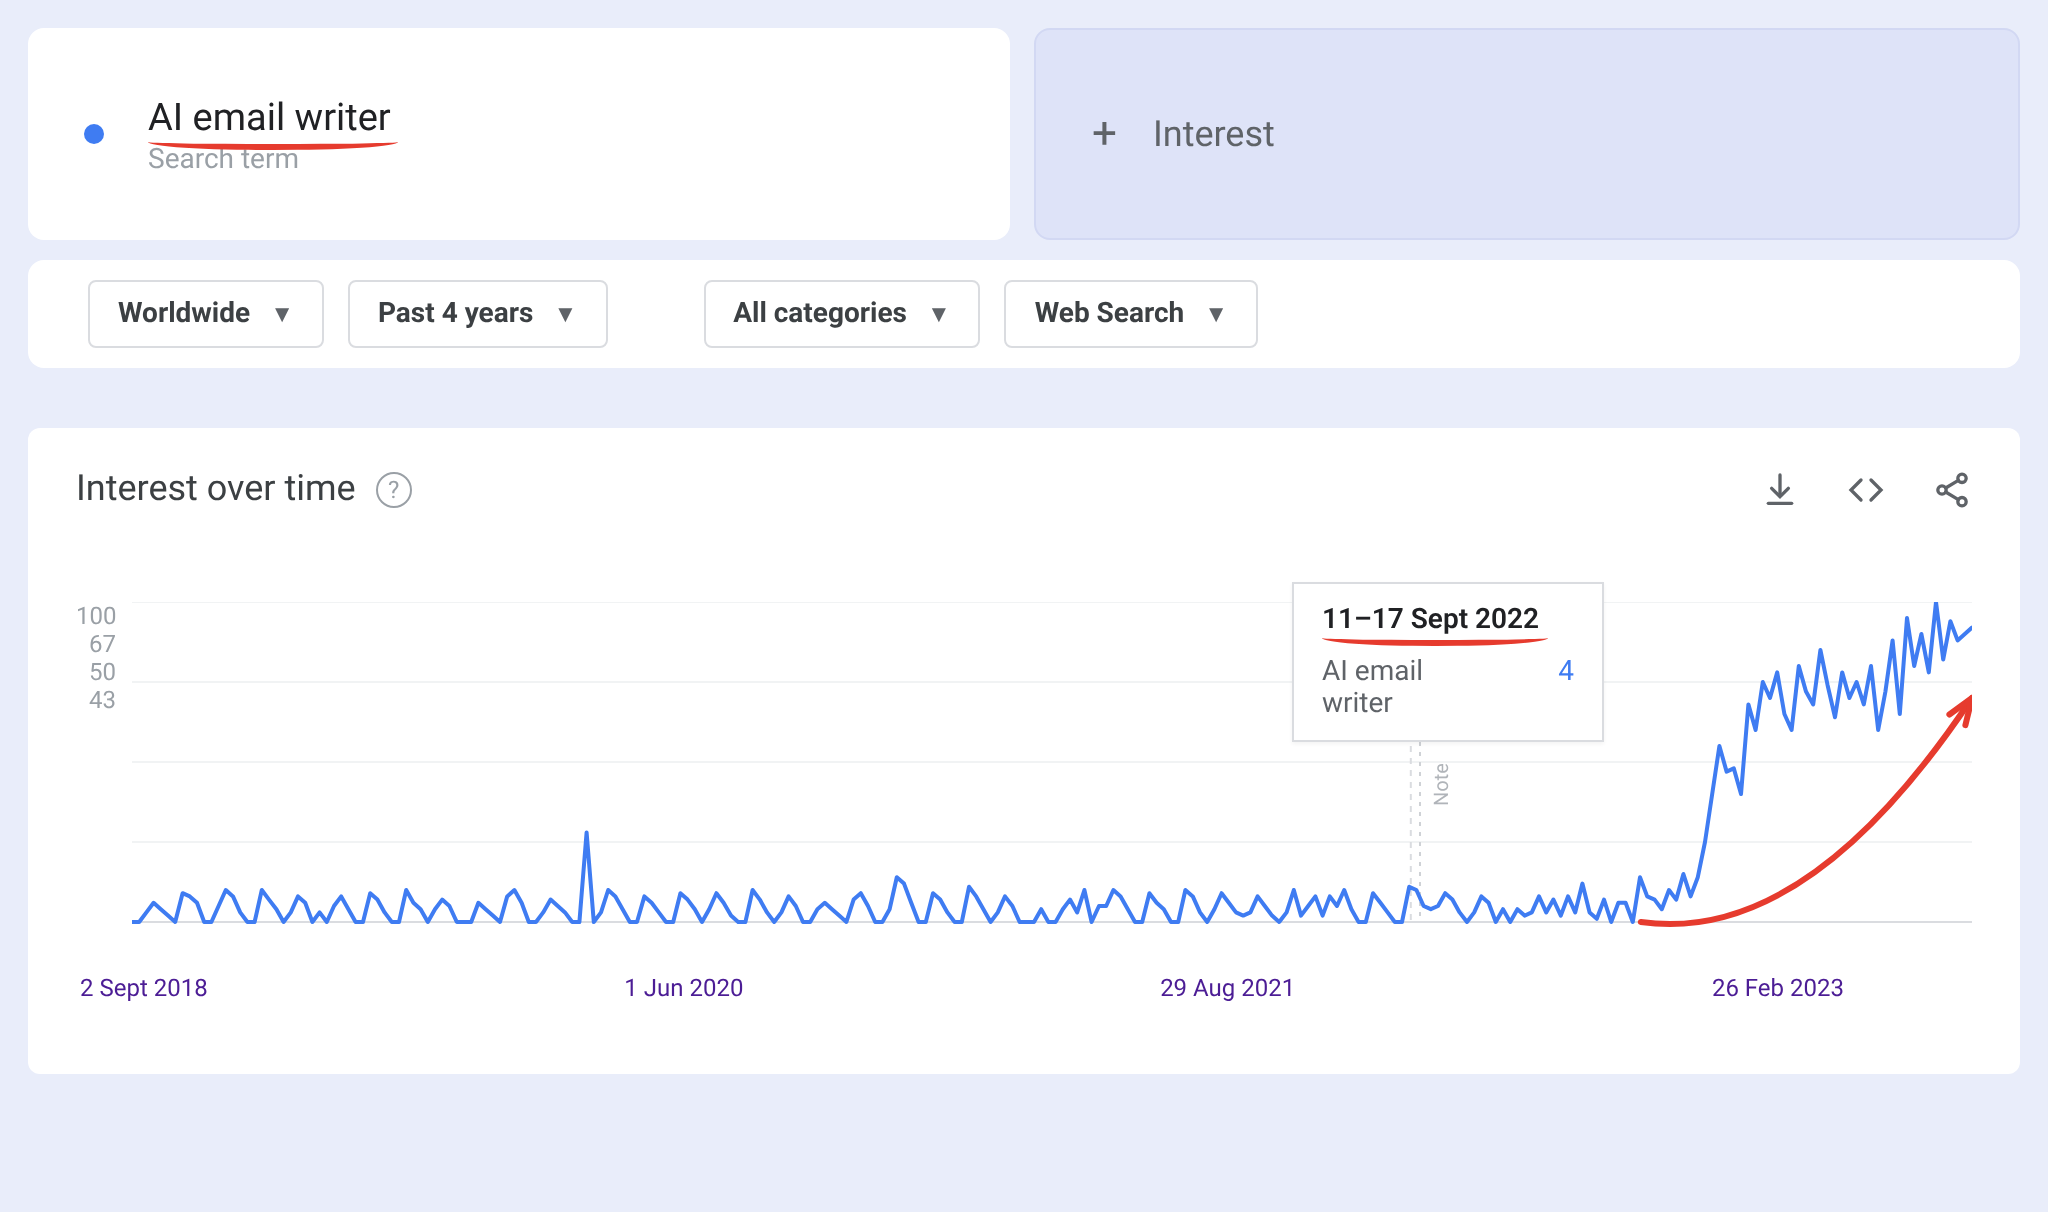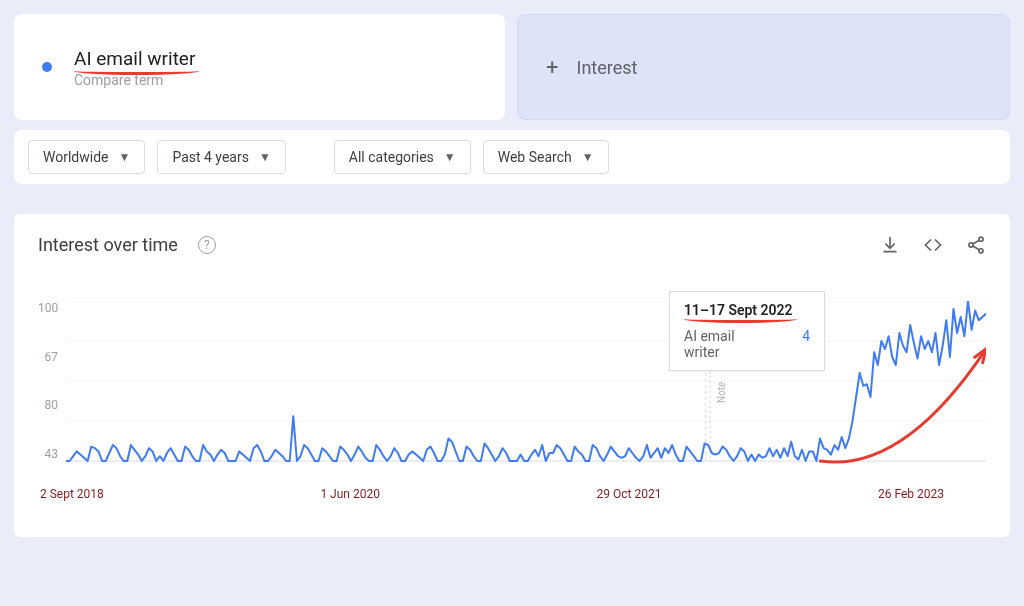--- a/index.html
+++ b/index.html
@@ -56,23 +56,24 @@
   .compare-card .plus {
     font-size: 22px;
     margin-right: 18px;
     color: #5f6368;
   }
   
   .filters-card {
     margin-top: 10px;
     background: #fff;
     border-radius: 8px;
-    padding: 10px 14px;
+    padding: 10px 30px;
     display: flex;
     gap: 12px;
+    font-weight: bold;
   }
   .chip {
     border: 1px solid #dadce0;
     border-radius: 4px;
     padding: 8px 14px;
     font-size: 14px;
     color: #3c4043;
     display: inline-flex;
     align-items: center;
     gap: 10px;
@@ -92,21 +93,21 @@
     position: relative;
   }
   .chart-header {
     display: flex;
     align-items: center;
     justify-content: space-between;
   }
   .chart-title-wrap {
     display: flex;
     align-items: center;
-    gap: 20px;
+    gap: 10px;
     font-size: 18px;
     color: #3c4043;
   }
   .help-circle {
     width: 18px; height: 18px; border-radius: 50%;
     border: 1.5px solid #9aa0a6;
     display: inline-flex; align-items: center; justify-content: center;
     font-size: 12px; color: #9aa0a6;
     cursor: pointer;
   }
@@ -116,38 +117,37 @@
   }
   .chart-actions span { cursor: pointer; }
   .plot-wrap {
     position: relative;
     margin-top: 46px;
     display: flex;
   }
   .y-axis {
     display: flex;
     flex-direction: column;
-    justify-content: space-between;
     height: 160px;
     font-size: 12px;
     color: #9aa0a6;
     text-align: right;
     padding-right: 8px;
     width: 28px;
   }
   .plot {
     position: relative;
     flex: 1;
     height: 180px;
   }
   .x-axis {
     display: flex;
     justify-content: space-between;
     font-size: 12px;
-    color: #7f1d1d;
+    color: #4c1d95;
     margin-top: 6px;
     margin-left: 28px;
   }
   .x-axis span { flex: 0 0 auto; }
   
   .tooltip {
     position: absolute;
     border: 1px solid #dadce0;
     background: #fff;
     padding: 10px 14px;
@@ -190,21 +190,21 @@
 <body>
 
 <div class="top-row">
   <div class="term-card card">
     <span class="dot"></span>
     <div class="term-text">
       <div class="title">
         <span>AI email writer</span>
         <span class="red-underline"></span>
       </div>
-      <div class="sub">Compare term</div>
+      <div class="sub">Search term</div>
     </div>
   </div>
   <div class="compare-card">
     <span class="plus">+</span>
     <span>Interest</span>
   </div>
 </div>
 
 <div class="filters-card card">
   <div class="chip">
@@ -254,49 +254,49 @@
             <path d="M8.2 13.2L15.8 17.8"></path>
           </svg>
       </span>
     </div>
   </div>
 
   <div class="plot-wrap">
     <div class="y-axis">
       <span>100</span>
       <span>67</span>
-      <span>80</span>
+      <span>50</span>
       <span>43</span>
     </div>
     <div class="plot" id="plot">
         <svg width="920" height="180" viewBox="0 0 920 180">
           <line x1="0" y1="120.0" x2="920" y2="120.0" stroke="#f1f3f4" stroke-width="1"></line>
           <line x1="0" y1="80.0" x2="920" y2="80.0" stroke="#f1f3f4" stroke-width="1"></line>
           <line x1="0" y1="40.0" x2="920" y2="40.0" stroke="#f1f3f4" stroke-width="1"></line>
           <line x1="0" y1="0.0" x2="920" y2="0.0" stroke="#f1f3f4" stroke-width="1"></line>
           <line x1="0" y1="160" x2="920" y2="160" stroke="#dadce0" stroke-width="1"></line>
           <line x1="644" y1="60" x2="644" y2="160" stroke="#cfd2d6" stroke-width="1" stroke-dasharray="2,3"></line>
           <line x1="639.4" y1="0" x2="639.4" y2="160" stroke="#dadce0" stroke-width="1" stroke-dasharray="3,3"></line>
           <path d="M0.0 160.0 L3.6 160.0 L7.2 155.2 L10.8 150.4 L14.4 153.6 L18.0 156.8 L21.6 160.0 L25.3 145.6 L28.9 147.2 L32.5 150.4 L36.1 160.0 L39.7 160.0 L43.3 152.0 L46.9 144.0 L50.5 147.2 L54.1 155.2 L57.7 160.0 L61.3 160.0 L64.9 144.0 L68.5 148.8 L72.2 153.6 L75.8 160.0 L79.4 155.2 L83.0 147.2 L86.6 150.4 L90.2 160.0 L93.8 155.2 L97.4 160.0 L101.0 152.0 L104.6 147.2 L108.2 153.6 L111.8 160.0 L115.5 160.0 L119.1 145.6 L122.7 148.8 L126.3 155.2 L129.9 160.0 L133.5 160.0 L137.1 144.0 L140.7 150.4 L144.3 153.6 L147.9 160.0 L151.5 153.6 L155.1 148.8 L158.7 152.0 L162.4 160.0 L166.0 160.0 L169.6 160.0 L173.2 150.4 L176.8 153.6 L180.4 156.8 L184.0 160.0 L187.6 147.2 L191.2 144.0 L194.8 150.4 L198.4 160.0 L202.0 160.0 L205.6 155.2 L209.3 148.8 L212.9 152.0 L216.5 155.2 L220.1 160.0 L223.7 160.0 L227.3 115.2 L230.9 160.0 L234.5 155.2 L238.1 144.0 L241.7 147.2 L245.3 153.6 L248.9 160.0 L252.5 160.0 L256.2 147.2 L259.8 150.4 L263.4 155.2 L267.0 160.0 L270.6 160.0 L274.2 145.6 L277.8 148.8 L281.4 153.6 L285.0 160.0 L288.6 153.6 L292.2 145.6 L295.8 150.4 L299.5 156.8 L303.1 160.0 L306.7 160.0 L310.3 144.0 L313.9 148.8 L317.5 155.2 L321.1 160.0 L324.7 155.2 L328.3 147.2 L331.9 152.0 L335.5 160.0 L339.1 160.0 L342.7 153.6 L346.4 150.4 L350.0 153.6 L353.6 156.8 L357.2 160.0 L360.8 148.8 L364.4 145.6 L368.0 152.0 L371.6 160.0 L375.2 160.0 L378.8 153.6 L382.4 137.6 L386.0 140.8 L389.6 150.4 L393.3 160.0 L396.9 160.0 L400.5 145.6 L404.1 148.8 L407.7 155.2 L411.3 160.0 L414.9 160.0 L418.5 142.4 L422.1 147.2 L425.7 153.6 L429.3 160.0 L432.9 155.2 L436.5 147.2 L440.2 152.0 L443.8 160.0 L447.4 160.0 L451.0 160.0 L454.6 153.6 L458.2 160.0 L461.8 160.0 L465.4 153.6 L469.0 148.8 L472.6 155.2 L476.2 144.0 L479.8 160.0 L483.5 152.0 L487.1 152.0 L490.7 144.0 L494.3 147.2 L497.9 153.6 L501.5 160.0 L505.1 160.0 L508.7 145.6 L512.3 150.4 L515.9 153.6 L519.5 160.0 L523.1 160.0 L526.7 144.0 L530.4 147.2 L534.0 155.2 L537.6 160.0 L541.2 153.6 L544.8 145.6 L548.4 150.4 L552.0 155.2 L555.6 156.8 L559.2 155.2 L562.8 147.2 L566.4 152.0 L570.0 156.8 L573.6 160.0 L577.3 155.2 L580.9 144.0 L584.5 156.8 L588.1 152.0 L591.7 147.2 L595.3 156.8 L598.9 147.2 L602.5 152.0 L606.1 144.0 L609.7 153.6 L613.3 160.0 L616.9 160.0 L620.5 145.6 L624.2 150.4 L627.8 155.2 L631.4 160.0 L635.0 160.0 L638.6 142.4 L642.2 144.0 L645.8 152.0 L649.4 153.6 L653.0 152.0 L656.6 145.6 L660.2 148.8 L663.8 155.2 L667.5 160.0 L671.1 155.2 L674.7 147.2 L678.3 150.4 L681.9 160.0 L685.5 153.6 L689.1 160.0 L692.7 153.6 L696.3 156.8 L699.9 155.2 L703.5 147.2 L707.1 155.2 L710.7 148.8 L714.4 156.8 L718.0 147.2 L721.6 155.2 L725.2 140.8 L728.8 155.2 L732.4 158.4 L736.0 148.8 L739.6 160.0 L743.2 150.4 L746.8 150.4 L750.4 160.0 L754.0 137.6 L757.6 147.2 L761.3 148.8 L764.9 153.6 L768.5 144.0 L772.1 148.8 L775.7 136.0 L779.3 147.2 L782.9 137.6 L786.5 120.0 L790.1 96.0 L793.7 72.0 L797.3 84.8 L800.9 83.2 L804.5 96.0 L808.2 51.2 L811.8 64.0 L815.4 40.0 L819.0 48.0 L822.6 35.2 L826.2 56.0 L829.8 64.0 L833.4 32.0 L837.0 44.8 L840.6 51.2 L844.2 24.0 L847.8 41.6 L851.5 57.6 L855.1 35.2 L858.7 48.0 L862.3 40.0 L865.9 51.2 L869.5 32.0 L873.1 64.0 L876.7 44.8 L880.3 19.2 L883.9 56.0 L887.5 8.0 L891.1 32.0 L894.7 16.0 L898.4 35.2 L902.0 0.0 L905.6 28.8 L909.2 9.6 L912.8 19.2 L916.4 16.0 L920.0 12.8 " fill="none" stroke="#3f7cf2" stroke-width="2" stroke-linejoin="round" stroke-linecap="round"></path>
           <path d="M 754.4 160 Q 837.2 172 920 48" fill="none" stroke="#e63b2e" stroke-width="3" stroke-linecap="round"></path>
           <path d="M 920 48 L 916.6892097956932 61.602891906615525 M 920 48 L 908.7045444146738 56.271195990902555" fill="none" stroke="#e63b2e" stroke-width="3" stroke-linecap="round"></path>
         </svg>
 
-      <div class="tooltip" style="left: 603px; top: -10px; width: 156px;">
+      <div class="tooltip" style="left: 580px; top: -10px; width: 156px;">
         <span class="tt-date">
           <span>11–17 Sept 2022</span>
           <span class="red-underline"></span>
         </span>
         <div class="tt-row">
           <span>AI email writer</span>
           <span class="tt-val">4</span>
         </div>
       </div>
       <span class="note-label" style="left: 650px; top: 102px;">Note</span>
     </div>
   </div>
   <div class="x-axis">
     <span style="margin-left:-26px;">2 Sept 2018</span>
     <span>1 Jun 2020</span>
-    <span>29 Oct 2021</span>
-    <span style="margin-right:42px;">26 Feb 2023</span>
+    <span>29 Aug 2021</span>
+    <span style="margin-right:64px;">26 Feb 2023</span>
   </div>
 </div>
 
 </body></html>

